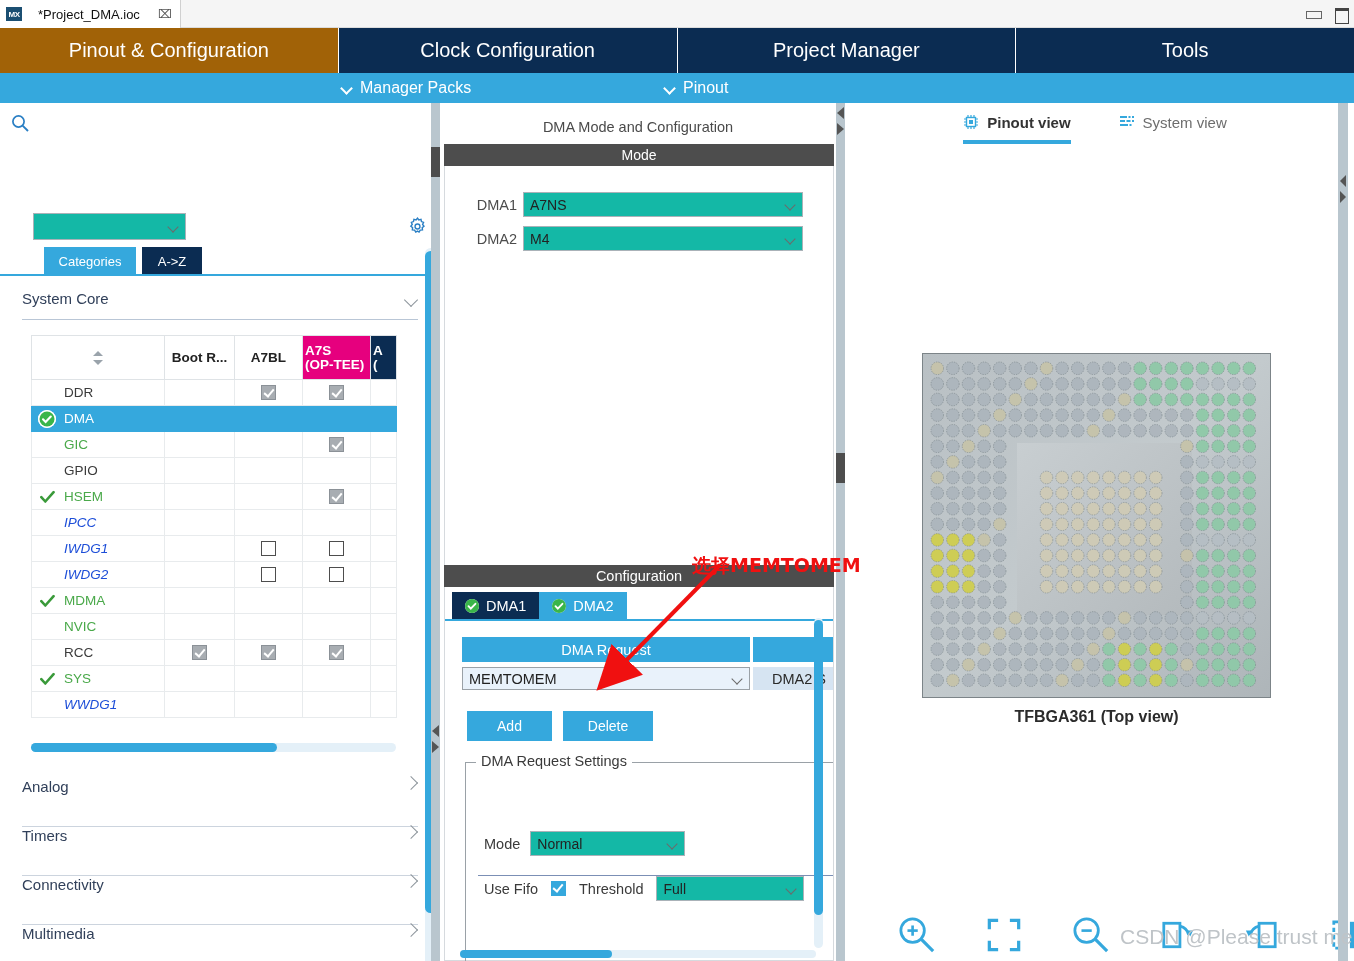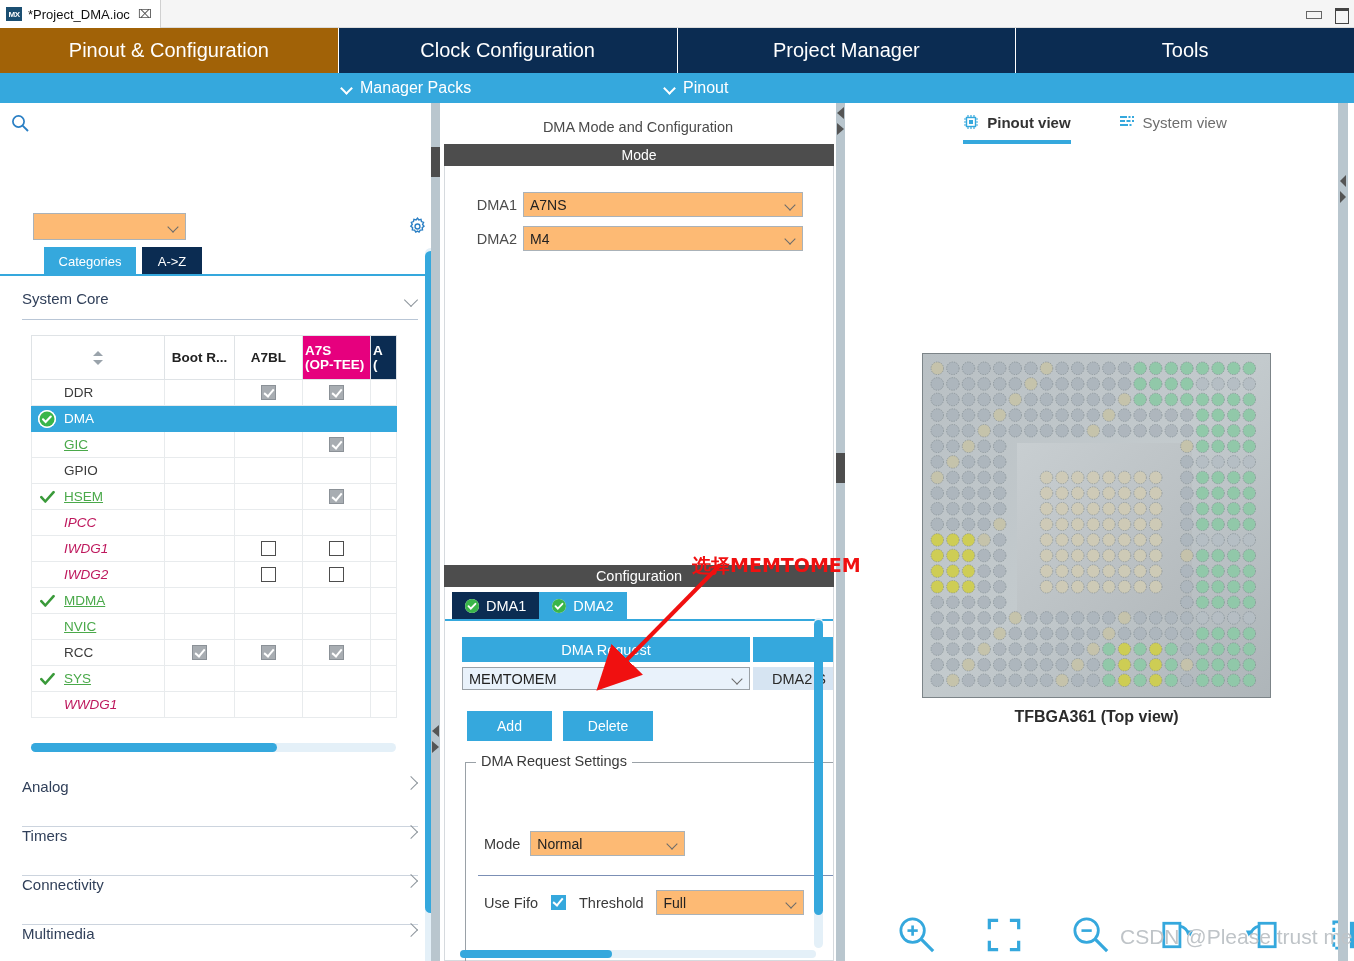--- a/index.html
+++ b/index.html
@@ -14,21 +14,21 @@
   #app { position: relative; width: 1354px; height: 961px; background:#fff; }
 
   
   .titlebar {
     position:absolute; left:0; top:0; width:1354px; height:28px;
     background:#f5f5f5; border-bottom:1px solid #dcdcdc;
   }
   .doc-tab {
     position:absolute; left:0; top:0; height:28px;
     background:#ffffff; border-right:1px solid #d0d0d0;
-    display:flex; align-items:center; padding:0 8px 0 6px; gap:6px;
+    display:flex; align-items:center; padding:0 8px 0 6px; gap:16px;
   }
   .mx-badge {
     width:16px; height:14px; background:#1b4f72; color:#fff;
     font-size:8px; font-weight:bold; display:flex; align-items:center;
     justify-content:center; letter-spacing:-0.5px;
   }
   .doc-tab-label { font-size:13px; color:#111; white-space:nowrap; }
   .doc-tab-close { font-size:12px; color:#555; cursor:pointer; margin-left:2px; }
   .win-btns { position:absolute; right:6px; top:0; height:28px; display:flex; align-items:center; gap:14px; }
   .win-btn { width:14px; height:12px; cursor:pointer; position:relative; }
@@ -70,21 +70,21 @@
   
   .left-panel {
     position:absolute; left:0; top:103px; width:440px; height:858px;
     background:#ffffff; border-right:1px solid #c8d0d6;
   }
   .search-icon { position:absolute; left:11px; top:11px; width:18px; height:18px; }
   .search-combo {
     position:absolute; left:33px; top:110px; width:153px; height:27px;
   }
   .combo {
-    border:1px solid #aab2b8; background:#fdba74; display:flex; align-items:center;
+    border:1px solid #aab2b8; background:#14b8a6; display:flex; align-items:center;
     padding:0 6px; font-size:13px; color:#222; cursor:pointer; position:relative;
   }
   .combo .cv { flex:1; overflow:hidden; white-space:nowrap; text-overflow:ellipsis; }
   .caret {
     width:11px; height:7px; position:relative; flex:0 0 11px; margin-left:4px;
   }
   .caret::after {
     content:""; position:absolute; left:1px; top:0; width:7px; height:7px;
     border-right:1.6px solid #6b6b6b; border-bottom:1.6px solid #6b6b6b;
     transform:rotate(45deg);
@@ -136,22 +136,22 @@
     border-left:5px solid transparent; border-right:5px solid transparent;
   }
   .sort-arrows::before { top:0; border-bottom:5px solid #9aa3ab; }
   .sort-arrows::after { bottom:0; border-top:5px solid #9aa3ab; }
   .th-pink { background:#e6007e !important; color:#fff !important; line-height:14px; text-align:left; padding:0 2px !important; }
   .th-navy { background:#0b2c52 !important; color:#fff !important; line-height:14px; text-align:left; padding:0 2px !important; overflow:hidden; }
   .periph-table td {
     height:26px; border:1px solid #e8ebed; padding:0 4px; vertical-align:middle;
   }
   .name-cell { padding-left:32px !important; position:relative; color:#3b3b3b; }
-  .name-cell.green { color:#4aa94a;text-decoration:underline; }
-  .name-cell.grey { color:#be185d; font-style:italic; }
+  .name-cell.green { color:#4aa94a; }
+  .name-cell.grey { color:#1d4ed8; font-style:italic; }
   tr.sel td { background:#35a8dd; border-color:#35a8dd; }
   tr.sel .name-cell { color:#ffffff; }
   .chk {
     display:block; margin:0 auto; width:15px; height:15px;
     border:1px solid #8b9197; background:#a8adb2; position:relative;
   }
   .chk::after {
     content:""; position:absolute; left:4px; top:1px; width:4px; height:8px;
     border-right:2px solid #ffffff; border-bottom:2px solid #ffffff;
     transform:rotate(40deg);
@@ -656,21 +656,21 @@
         <div class="fs-row" style="left:18px; top:68px; gap:10px;">
           <span class="fs-label">Mode</span>
           <div class="combo" style="width:155px;height:25px;font-size:14px;">
             <span class="cv">Normal</span>
             <span class="caret"></span>
           </div>
         </div>
 
         <div class="fs-sep" style="top:112px;"></div>
 
-        <div class="fs-row" style="left:18px; top:127px; gap:13px;">
+        <div class="fs-row" style="left:18px; top:113px; gap:13px;">
           <span class="fs-label">Use Fifo</span>
           <span class="chk-blue"></span>
           <span class="fs-label">Threshold</span>
           <div class="combo" style="width:148px;height:25px;font-size:14px;">
             <span class="cv">Full</span>
             <span class="caret"></span>
           </div>
         </div>
       </div>
     </div>

